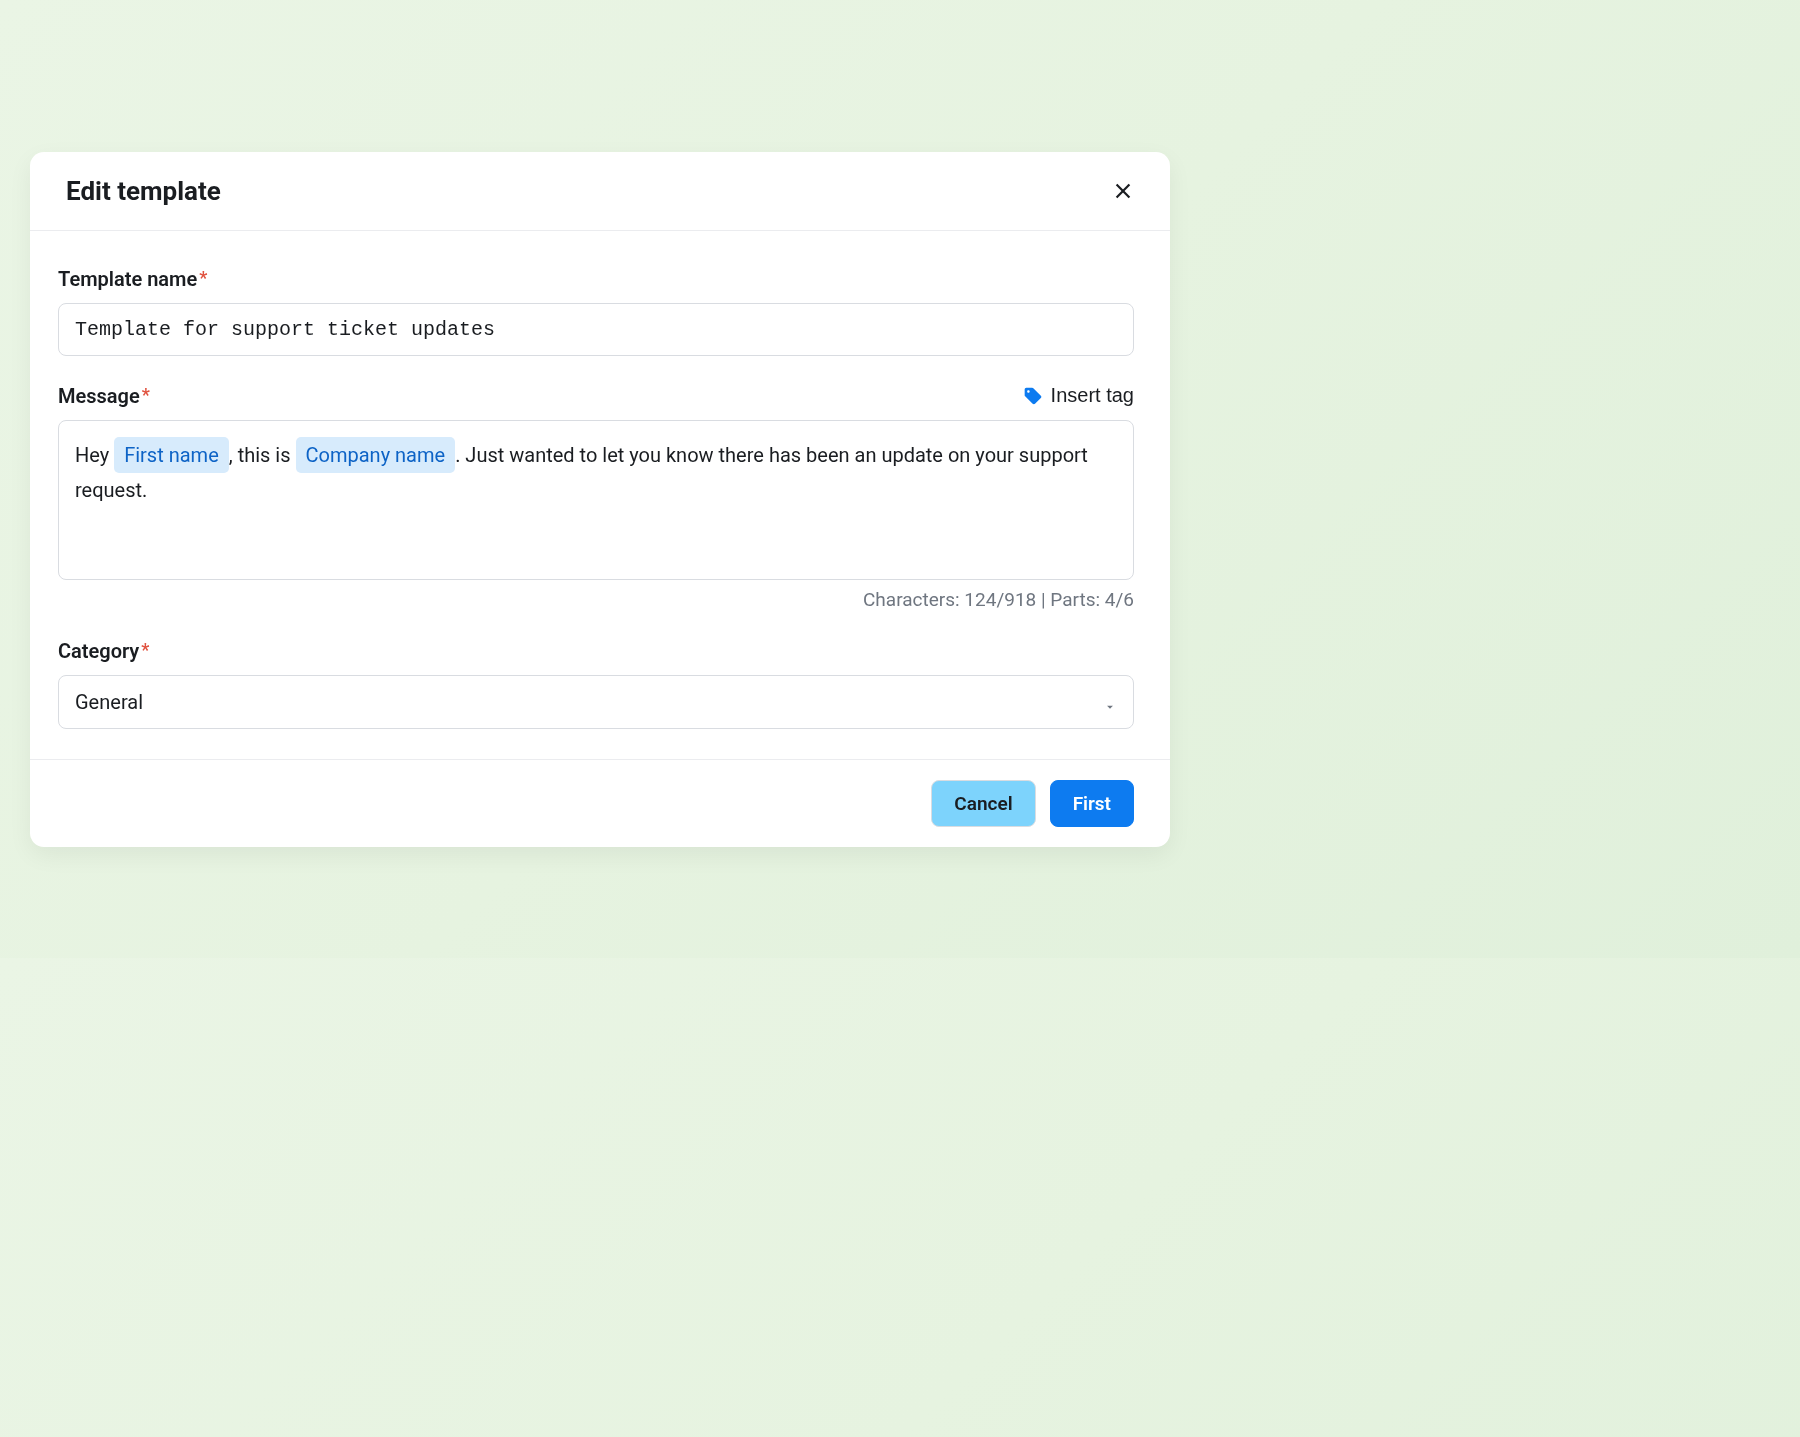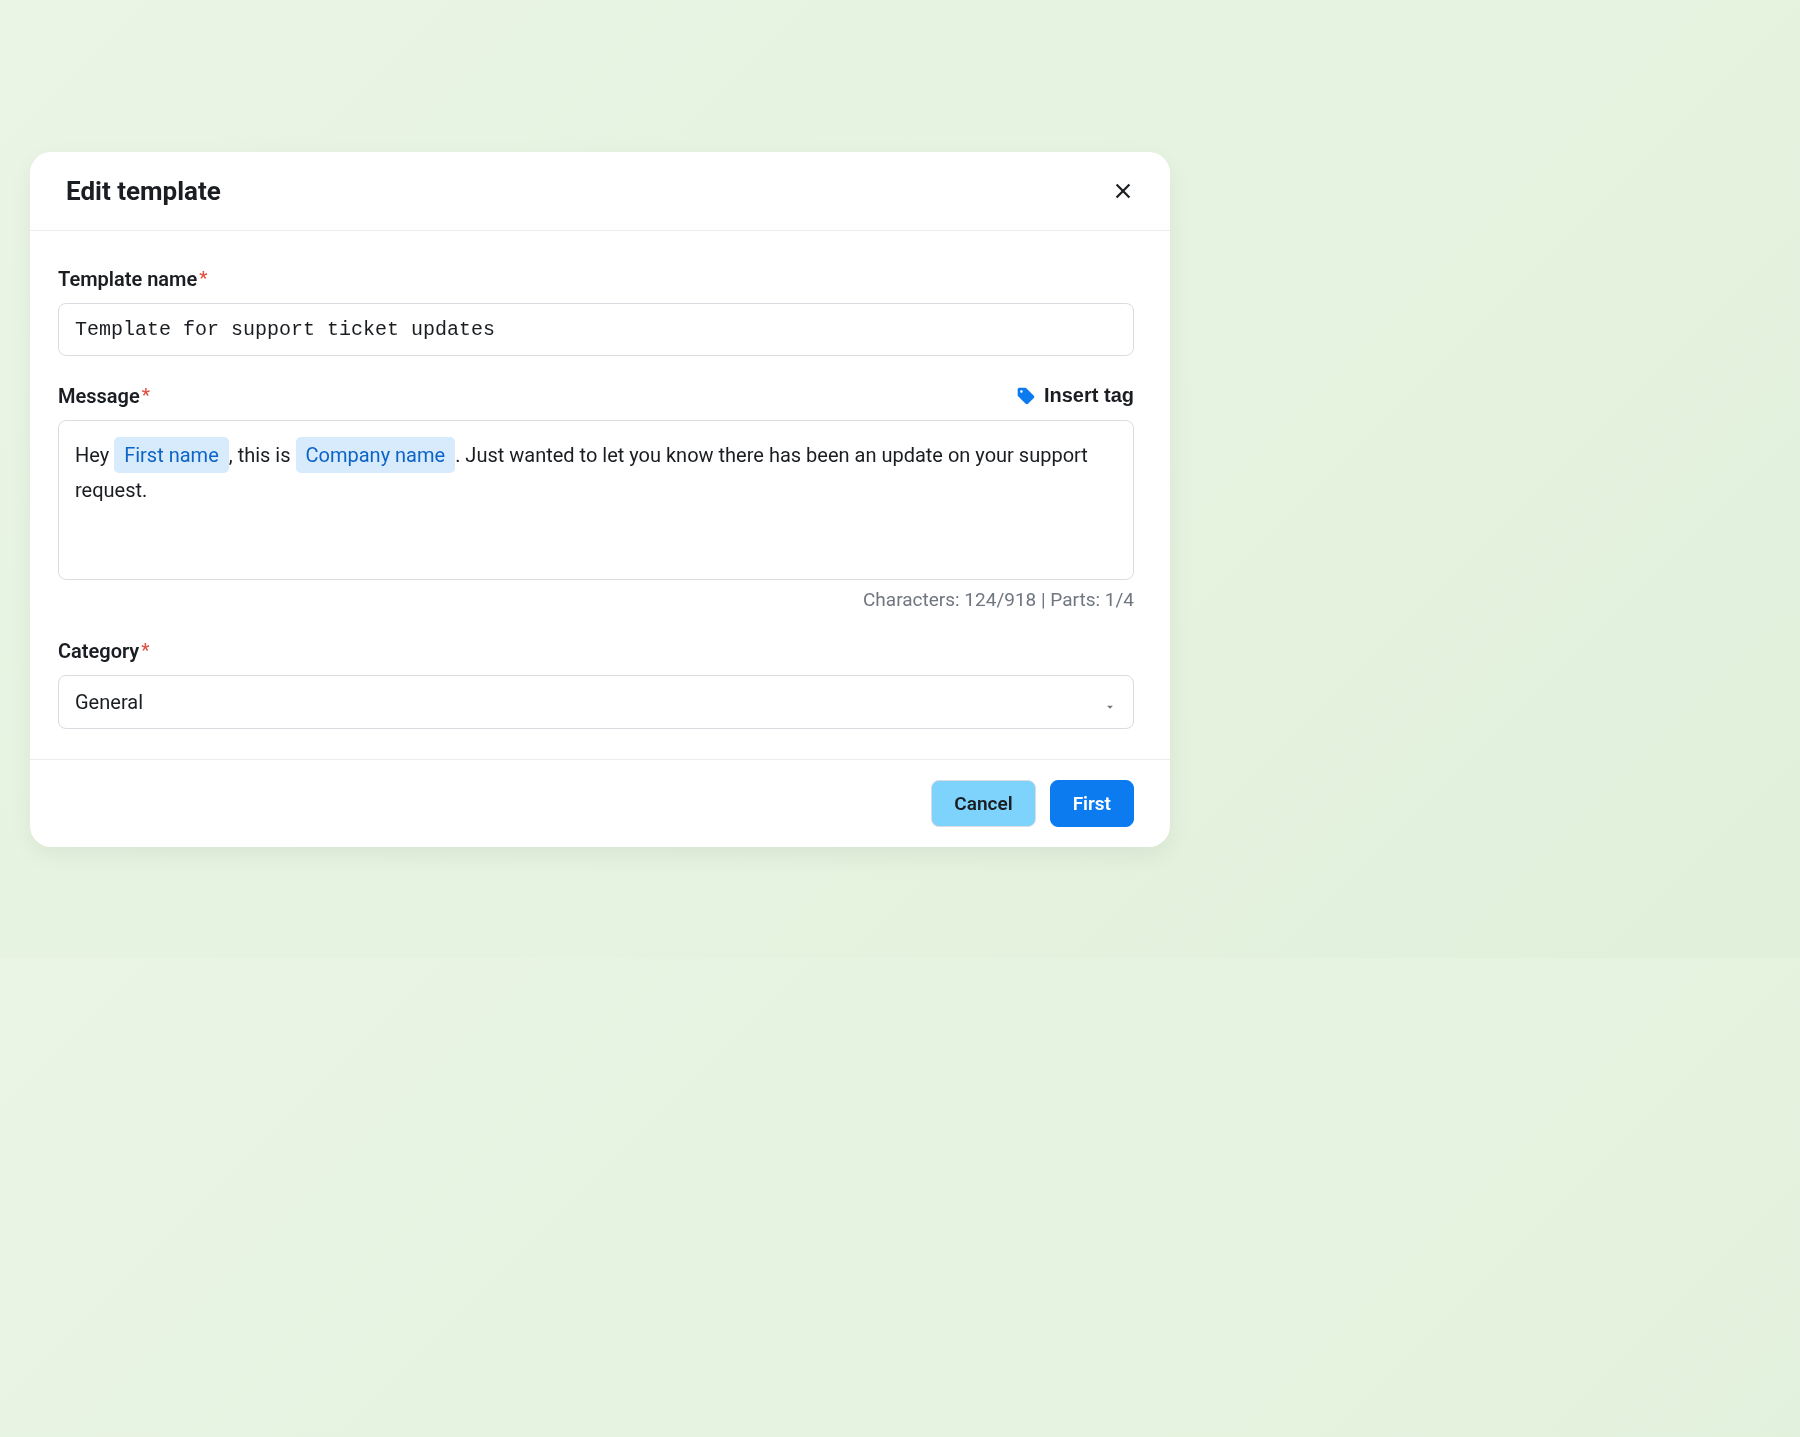--- a/index.html
+++ b/index.html
@@ -8,21 +8,21 @@
     background: linear-gradient(135deg, #eaf5e5 0%, #e6f3e0 50%, #e0f0db 100%);
     width: 1200px;
     height: 958px;
     display: flex;
     align-items: center;
     justify-content: center;
     padding: 30px;
   }
   .modal {
     background: #fff;
-    border-radius: 21px;
+    border-radius: 14px;
     width: 100%;
     box-shadow: 0 8px 24px rgba(0,0,0,0.06);
     overflow: hidden;
     margin-top: 40px;
   }
   .modal-header {
     display: flex;
     align-items: center;
     justify-content: space-between;
     padding: 24px 32px 24px 36px;
@@ -77,21 +77,21 @@
     outline: none;
   }
   .insert-tag {
     display: flex;
     align-items: center;
     gap: 8px;
     background: none;
     border: none;
     cursor: pointer;
     font-size: 20px;
-    font-weight: 700;
+    font-weight: 400;
     color: #1a1d21;
   }
   .insert-tag svg { width: 20px; height: 20px; fill: #0d7bf0; }
   .message-box {
     width: 100%;
     border: 1px solid #d9dce1;
     border-radius: 8px;
     padding: 16px 16px;
     font-size: 20px;
     color: #1a1d21;
@@ -192,21 +192,21 @@
         <button class="insert-tag">
           <svg viewBox="0 0 24 24">
               <path d="M21.41 11.58l-9-9C12.05 2.22 11.55 2 11 2H4c-1.1 0-2 .9-2 2v7c0 .55.22 1.05.59 1.42l9 9c.36.36.86.58 1.41.58s1.05-.22 1.41-.59l7-7c.37-.36.59-.86.59-1.41s-.23-1.06-.59-1.42zM6.5 8C5.67 8 5 7.33 5 6.5S5.67 5 6.5 5 8 5.67 8 6.5 7.33 8 6.5 8z"></path>
             </svg>
           <span>Insert tag</span>
         </button>
       </div>
       <div class="message-box">
         <span>Hey </span><span class="tag-chip">First name</span><span>, this is </span><span class="tag-chip">Company name</span><span>. Just wanted to let you know there has been an update on your support request.</span>
       </div>
-      <div class="char-info">Characters: 124/918  |  Parts: 1/4</div>
+      <div class="char-info">Characters: 124/918  |  Parts: 4/6</div>
     </div>
 
     <div class="field">
       <div class="field-label-row">
         <span class="field-label">
           <span>Category</span><span class="required">*</span>
         </span>
       </div>
       <div class="select-wrap">
         <div class="select">

